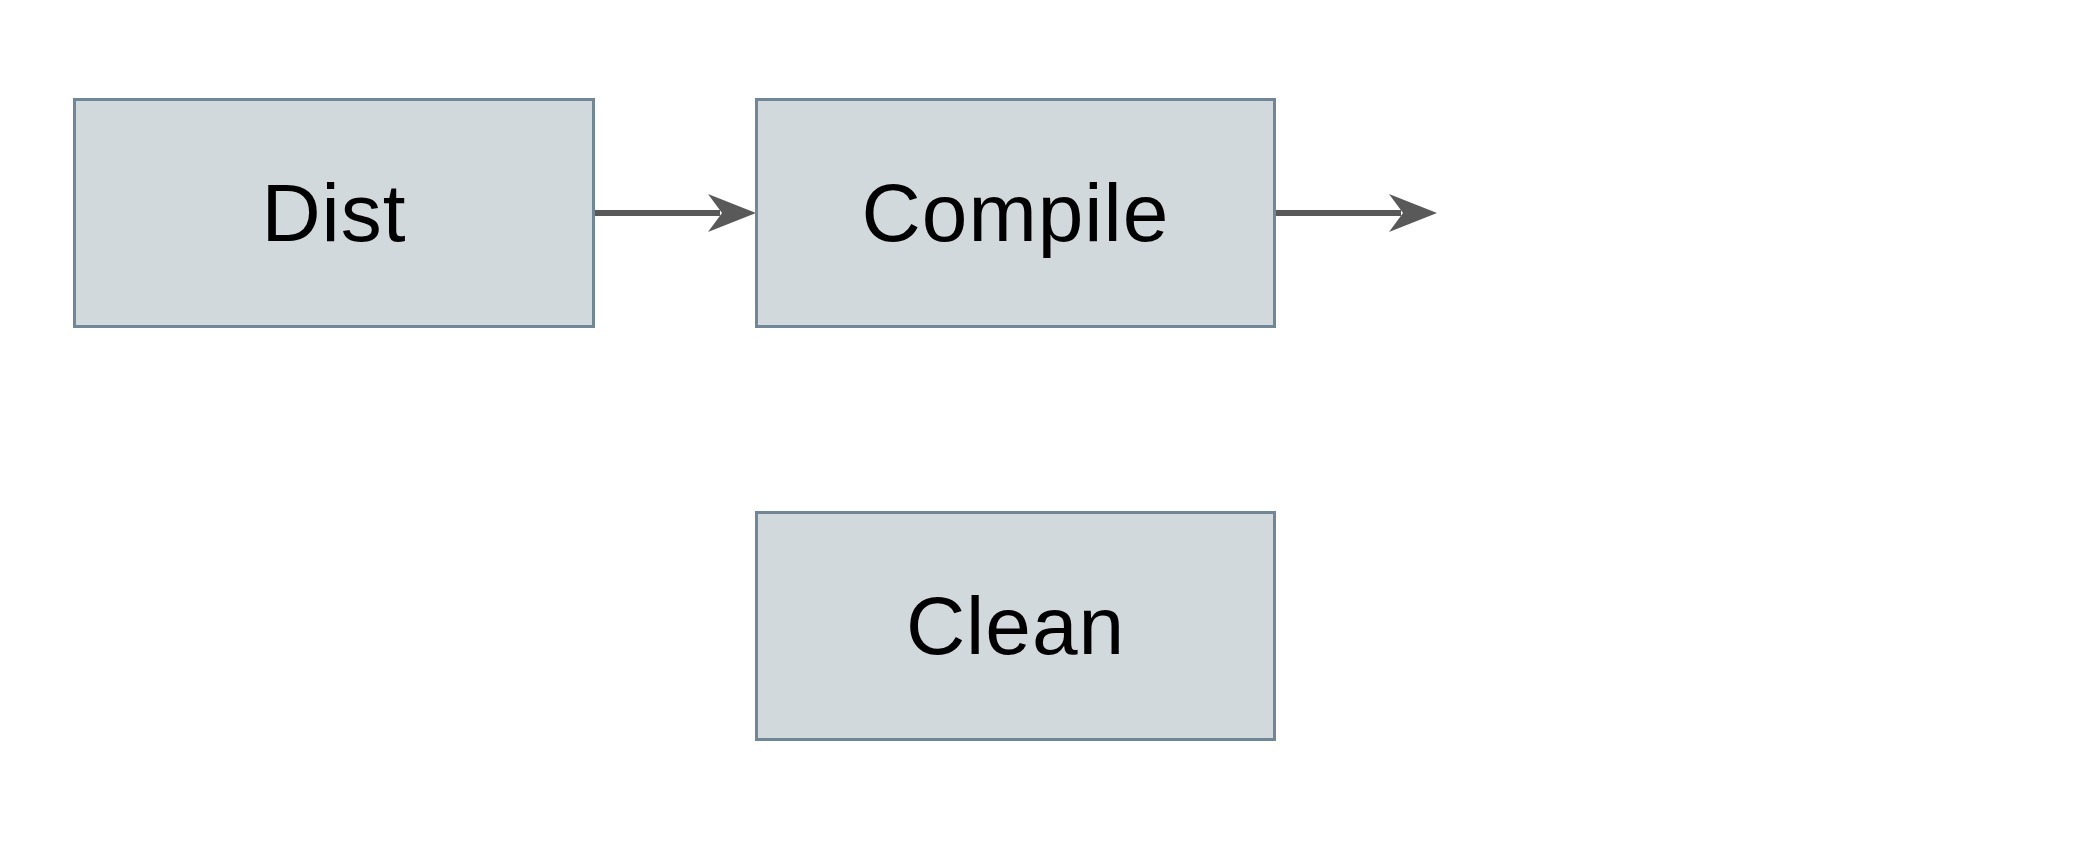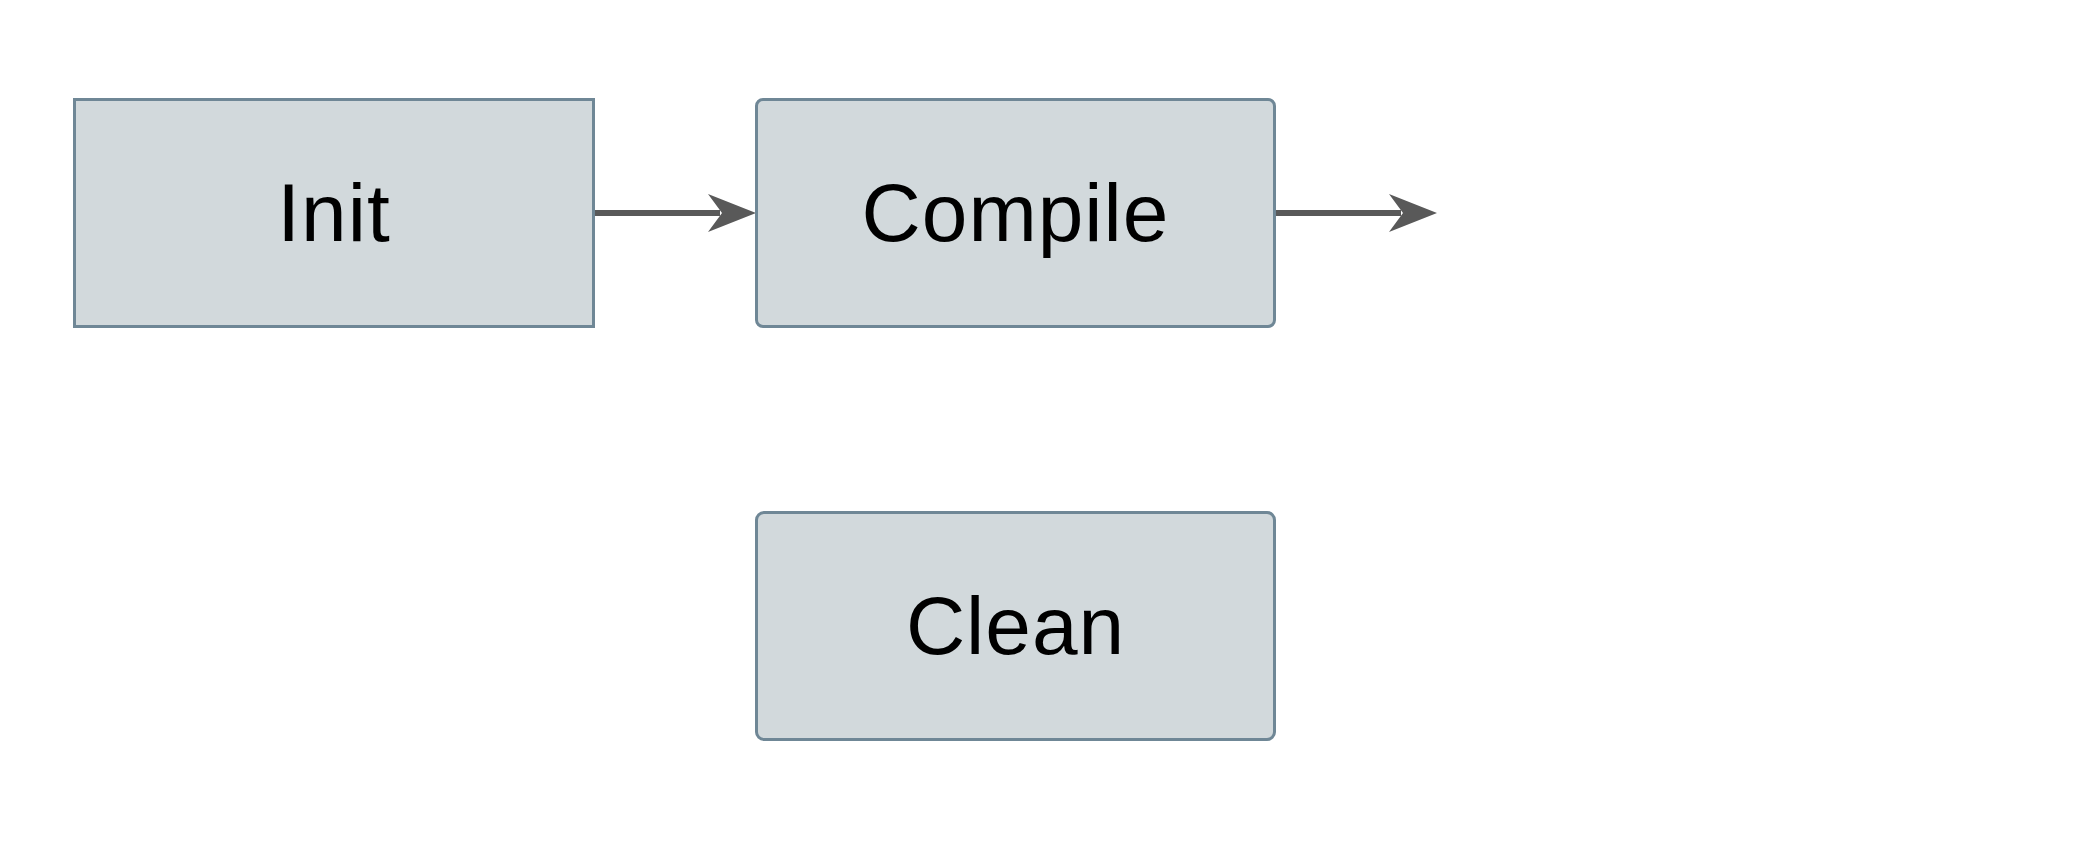--- a/index.html
+++ b/index.html
@@ -22,40 +22,40 @@
     border: 3px solid var(--node-border, #6f8796);
     display: flex;
     align-items: center;
     justify-content: center;
     font-size: 82px;
     font-weight: 400;
     color: var(--label-color, #000000);
     letter-spacing: 1px;
   }
   .node-dist    { left: 73px;   top: 98px;  width: 522px; height: 230px; }
-  .node-compile { left: 755px;  top: 98px;  width: 521px; height: 230px; border-radius: 8px; }
+  .node-compile { left: 755px;  top: 98px;  width: 521px; height: 230px; }
   .node-init    { left: 1437px; top: 98px;  width: 520px; height: 230px; }
-  .node-clean   { left: 755px;  top: 511px; width: 521px; height: 230px; border-radius: 9px; }
+  .node-clean   { left: 755px;  top: 511px; width: 521px; height: 230px; }
   .arrow {
     position: absolute;
     top: 191px;
     width: 161px;
     height: 44px;
     color: var(--arrow-color, #595959);
   }
   .arrow-1 { left: 595px; }
   .arrow-2 { left: 1276px; }
 </style>
 </head>
 <body>
 
 <div class="canvas">
 
   <div class="node node-dist">
-    <span>Init</span>
+    <span>Dist</span>
   </div>
 
   <svg class="arrow arrow-1" viewBox="0 0 161 44">
     <line x1="0" y1="22" x2="125" y2="22" stroke="currentColor" stroke-width="6"></line>
     <path d="M161 22 L113 3 L127 22 L113 41 Z" fill="currentColor"></path>
   </svg>
 
   <div class="node node-compile">
     <span>Compile</span>
   </div>

